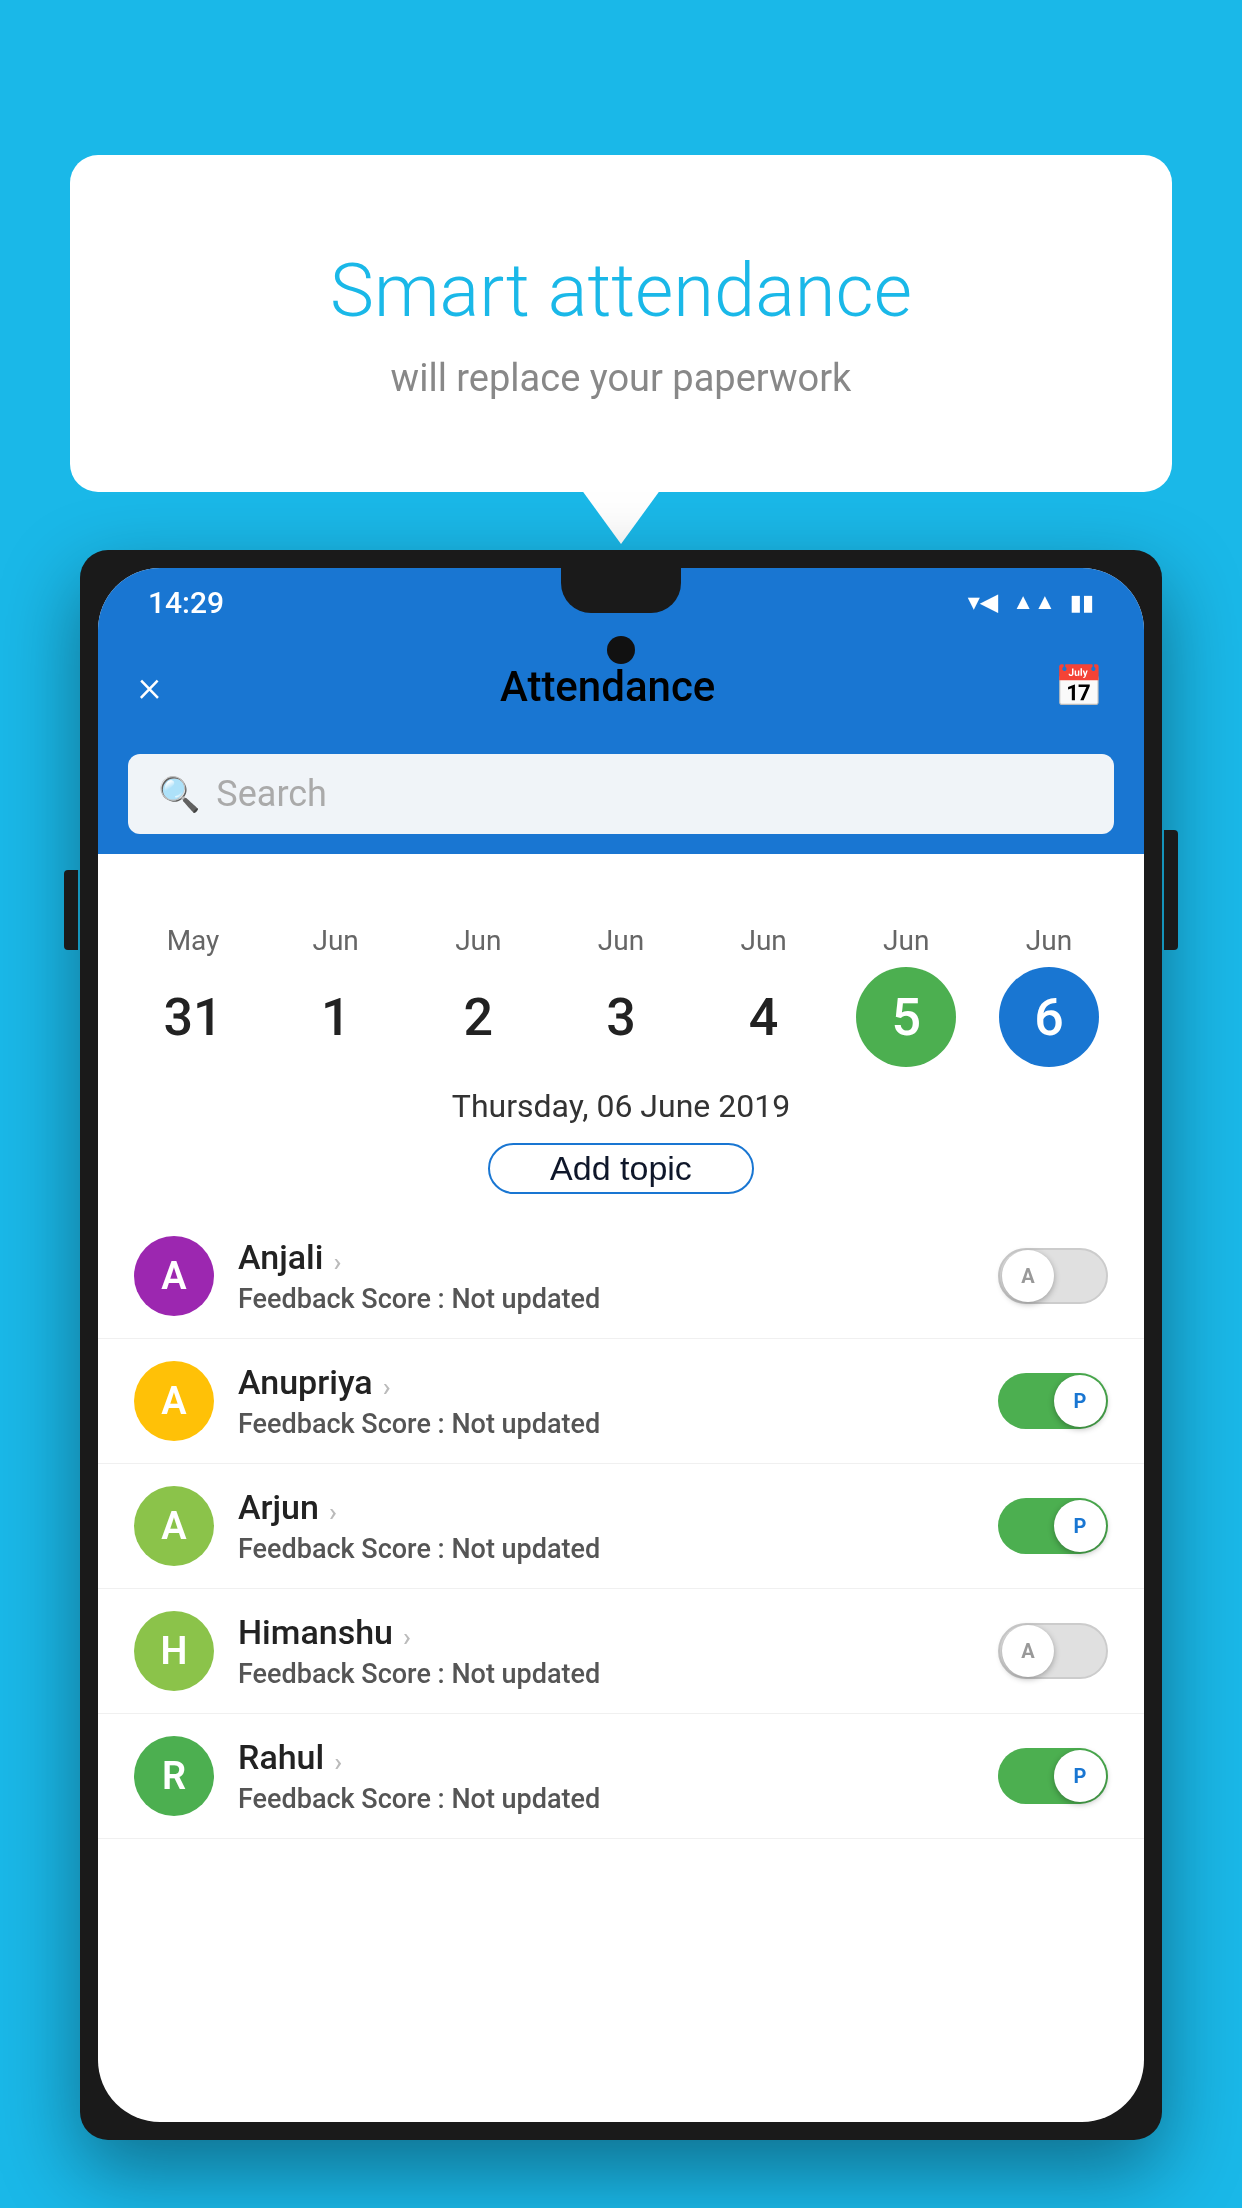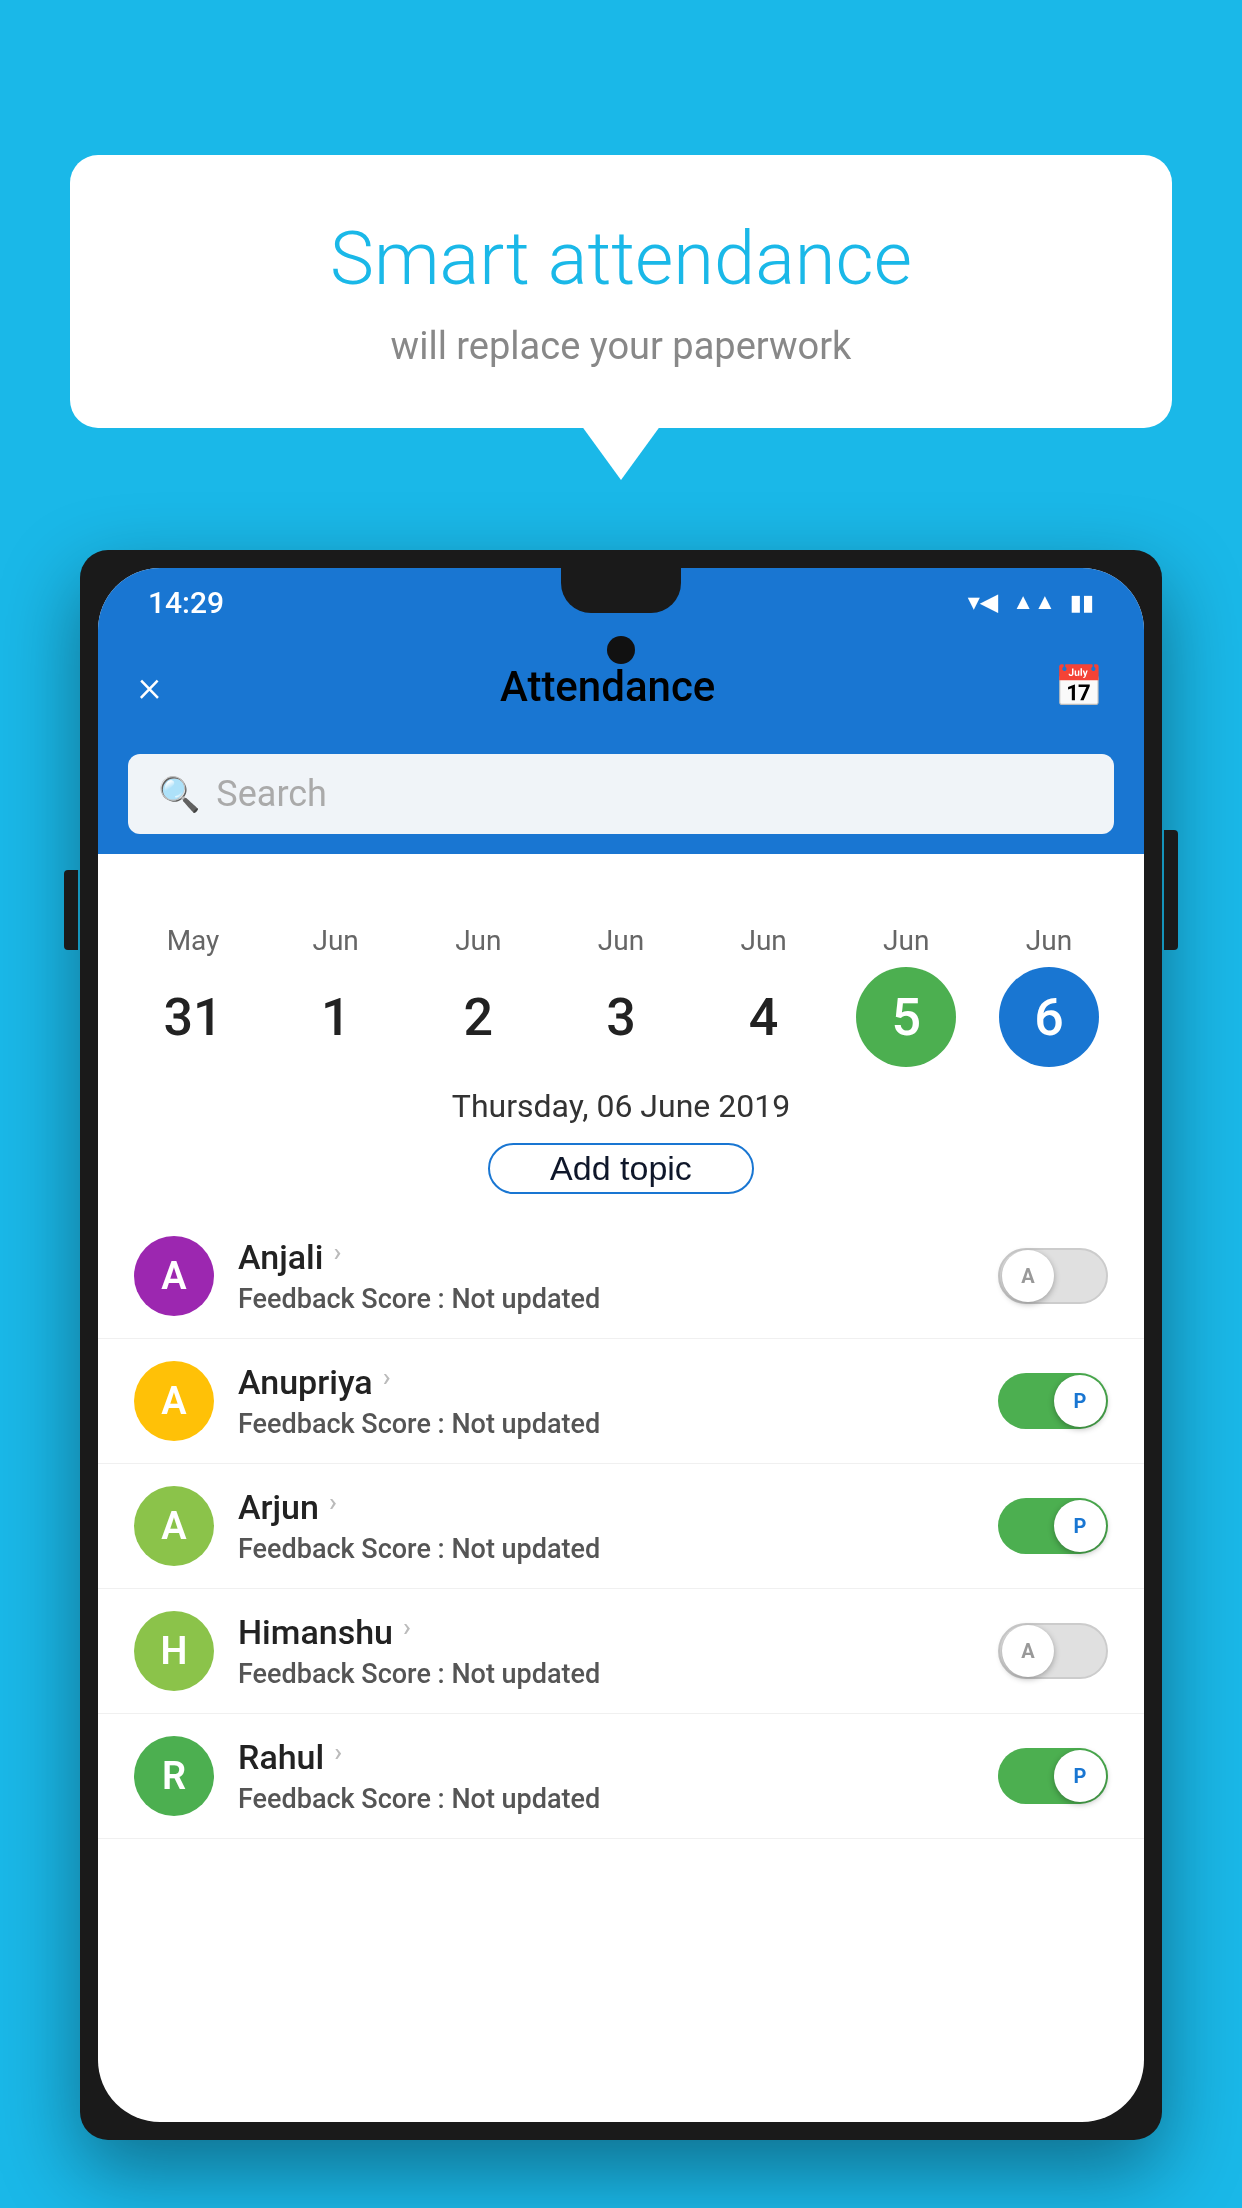--- a/index.html
+++ b/index.html
@@ -15,21 +15,21 @@
     
     .speech-bubble-wrapper {
       position: absolute;
       top: 155px;
       left: 70px;
       right: 70px;
     }
     .speech-bubble {
       background: white;
       border-radius: 28px;
-      padding: 60px 80px;
+      padding: 92px 80px;
       text-align: center;
       position: relative;
     }
     .speech-bubble::after {
       content: '';
       position: absolute;
       bottom: -52px;
       left: 50%;
       transform: translateX(-50%);
       width: 0;
@@ -277,21 +277,21 @@
       flex-shrink: 0;
     }
     .student-info {
       flex: 1;
     }
     .student-name {
       font-size: 34px;
       color: #222;
       font-weight: 500;
       display: flex;
-      align-items: flex-start;
+      align-items: flex-end;
       gap: 10px;
     }
     .chevron {
       color: #bbb;
       font-size: 26px;
     }
     .student-feedback {
       font-size: 27px;
       color: #999;
       margin-top: 6px;

